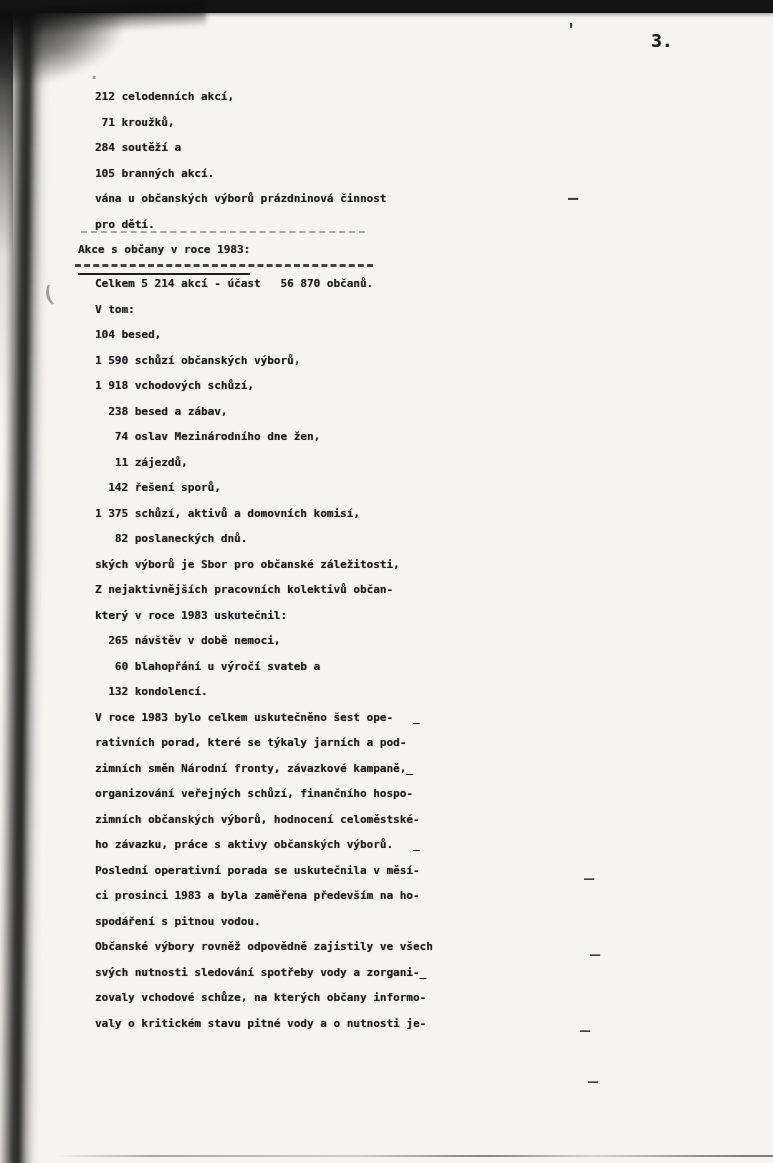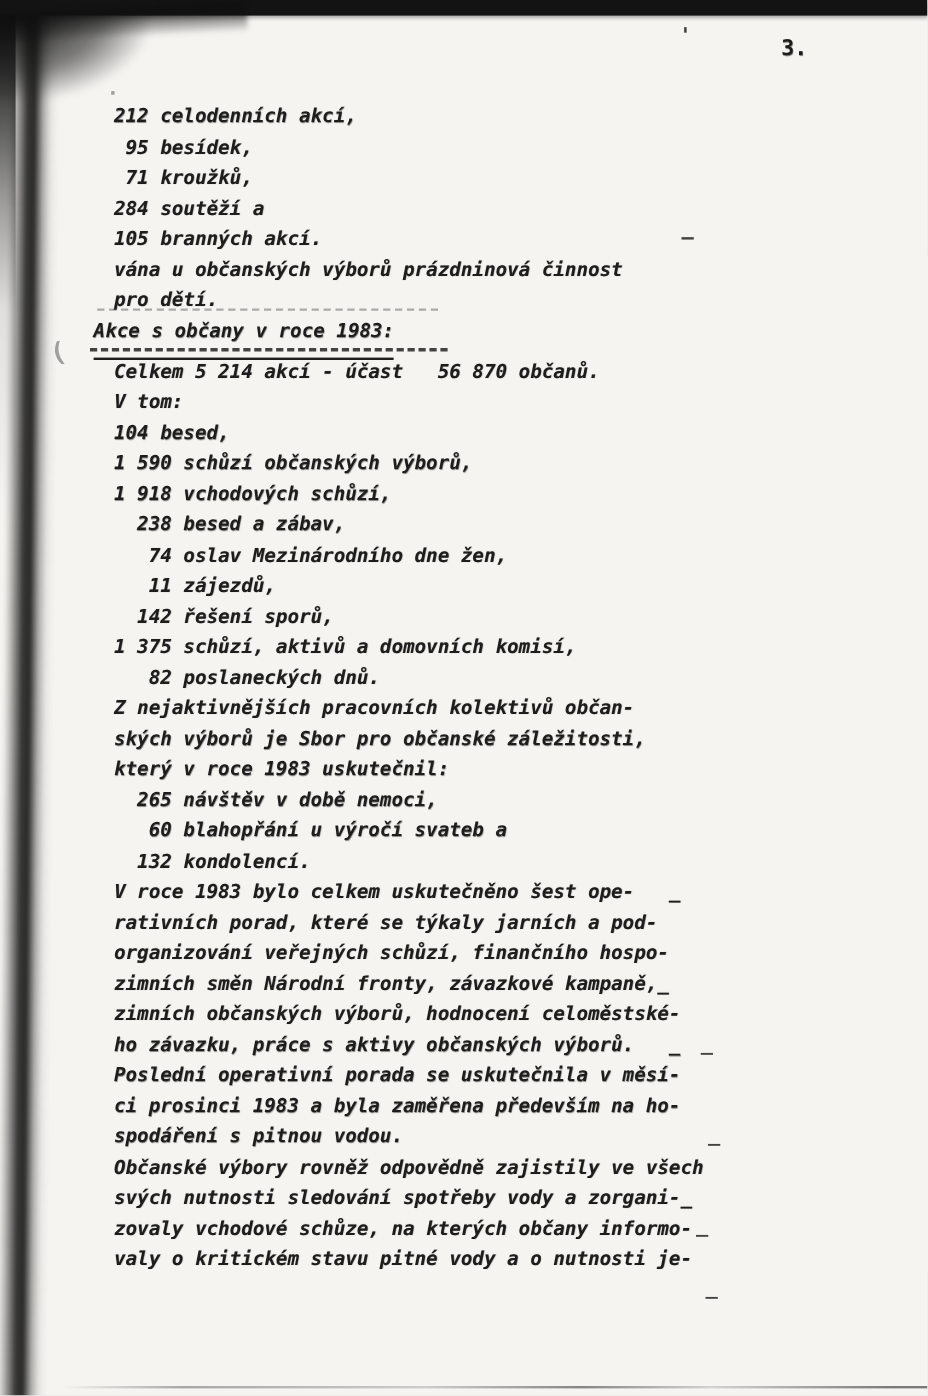--- a/index.html
+++ b/index.html
@@ -68,24 +68,23 @@
   }
 
   .page-number {
     position: absolute; left: 651px; top: 30px;
     font-size: 18px; font-weight: 700;
     text-shadow: 0.4px 0.4px 0.7px rgba(30,30,30,.55);
   }
 
   .text-block {
     position: absolute; left: 95px; top: 84px;
-    font-size: 16px; font-weight: 700; line-height: 25.5px;
+    font-size: 11px; font-weight: 700; line-height: 25.5px;
     letter-spacing: 0;
     text-shadow: 0.4px 0.4px 0.7px rgba(30,30,30,.5);
-    font-style: italic;
   }
   .line { white-space: pre; height: 25.5px; }
 
   .heading-wrap {
     position: relative;
     height: 34px;
     margin-left: -17px;
   }
   .heading {
     display: inline-block;
@@ -120,21 +119,20 @@
   <div class="corner-blob"></div>
   <div class="top-band"></div>
   <div class="top-band-slant"></div>
   <div class="bottom-edge"></div>
 
   <div class="page-number">3.</div>
 
   <div class="text-block">
     <div>
         <div class="line">212 celodenních akcí,</div>
-        <div class="line"> 95 besídek,</div>
         <div class="line"> 71 kroužků,</div>
         <div class="line">284 soutěží a</div>
         <div class="line">105 branných akcí.</div>
         <div class="line">vána u občanských výborů prázdninová činnost</div>
         <div class="line">pro dětí.</div>
       </div>
 
     <div class="heading-wrap">
       <div class="heading-dashes-above"></div>
       <span class="heading">Akce s občany v roce 1983:</span>
@@ -146,30 +144,30 @@
         <div class="line">V tom:</div>
         <div class="line">104 besed,</div>
         <div class="line">1 590 schůzí občanských výborů,</div>
         <div class="line">1 918 vchodových schůzí,</div>
         <div class="line">  238 besed a zábav,</div>
         <div class="line">   74 oslav Mezinárodního dne žen,</div>
         <div class="line">   11 zájezdů,</div>
         <div class="line">  142 řešení sporů,</div>
         <div class="line">1 375 schůzí, aktivů a domovních komisí,</div>
         <div class="line">   82 poslaneckých dnů.</div>
+        <div class="line">ských výborů je Sbor pro občanské záležitosti,</div>
         <div class="line">Z nejaktivnějších pracovních kolektivů občan-</div>
-        <div class="line">ských výborů je Sbor pro občanské záležitosti,</div>
         <div class="line">který v roce 1983 uskutečnil:</div>
         <div class="line">  265 návštěv v době nemoci,</div>
         <div class="line">   60 blahopřání u výročí svateb a</div>
         <div class="line">  132 kondolencí.</div>
         <div class="line">V roce 1983 bylo celkem uskutečněno šest ope-   _</div>
         <div class="line">rativních porad, které se týkaly jarních a pod-</div>
+        <div class="line">zimních směn Národní fronty, závazkové kampaně,_</div>
         <div class="line">organizování veřejných schůzí, finančního hospo-</div>
-        <div class="line">zimních směn Národní fronty, závazkové kampaně,_</div>
         <div class="line">zimních občanských výborů, hodnocení celoměstské-</div>
         <div class="line">ho závazku, práce s aktivy občanských výborů.   _</div>
         <div class="line">Poslední operativní porada se uskutečnila v měsí-</div>
         <div class="line">ci prosinci 1983 a byla zaměřena především na ho-</div>
         <div class="line">spodáření s pitnou vodou.</div>
         <div class="line">Občanské výbory rovněž odpovědně zajistily ve všech</div>
         <div class="line">svých nutnosti sledování spotřeby vody a zorgani-_</div>
         <div class="line">zovaly vchodové schůze, na kterých občany informo-</div>
         <div class="line">valy o kritickém stavu pitné vody a o nutnosti je-</div>
       </div>

